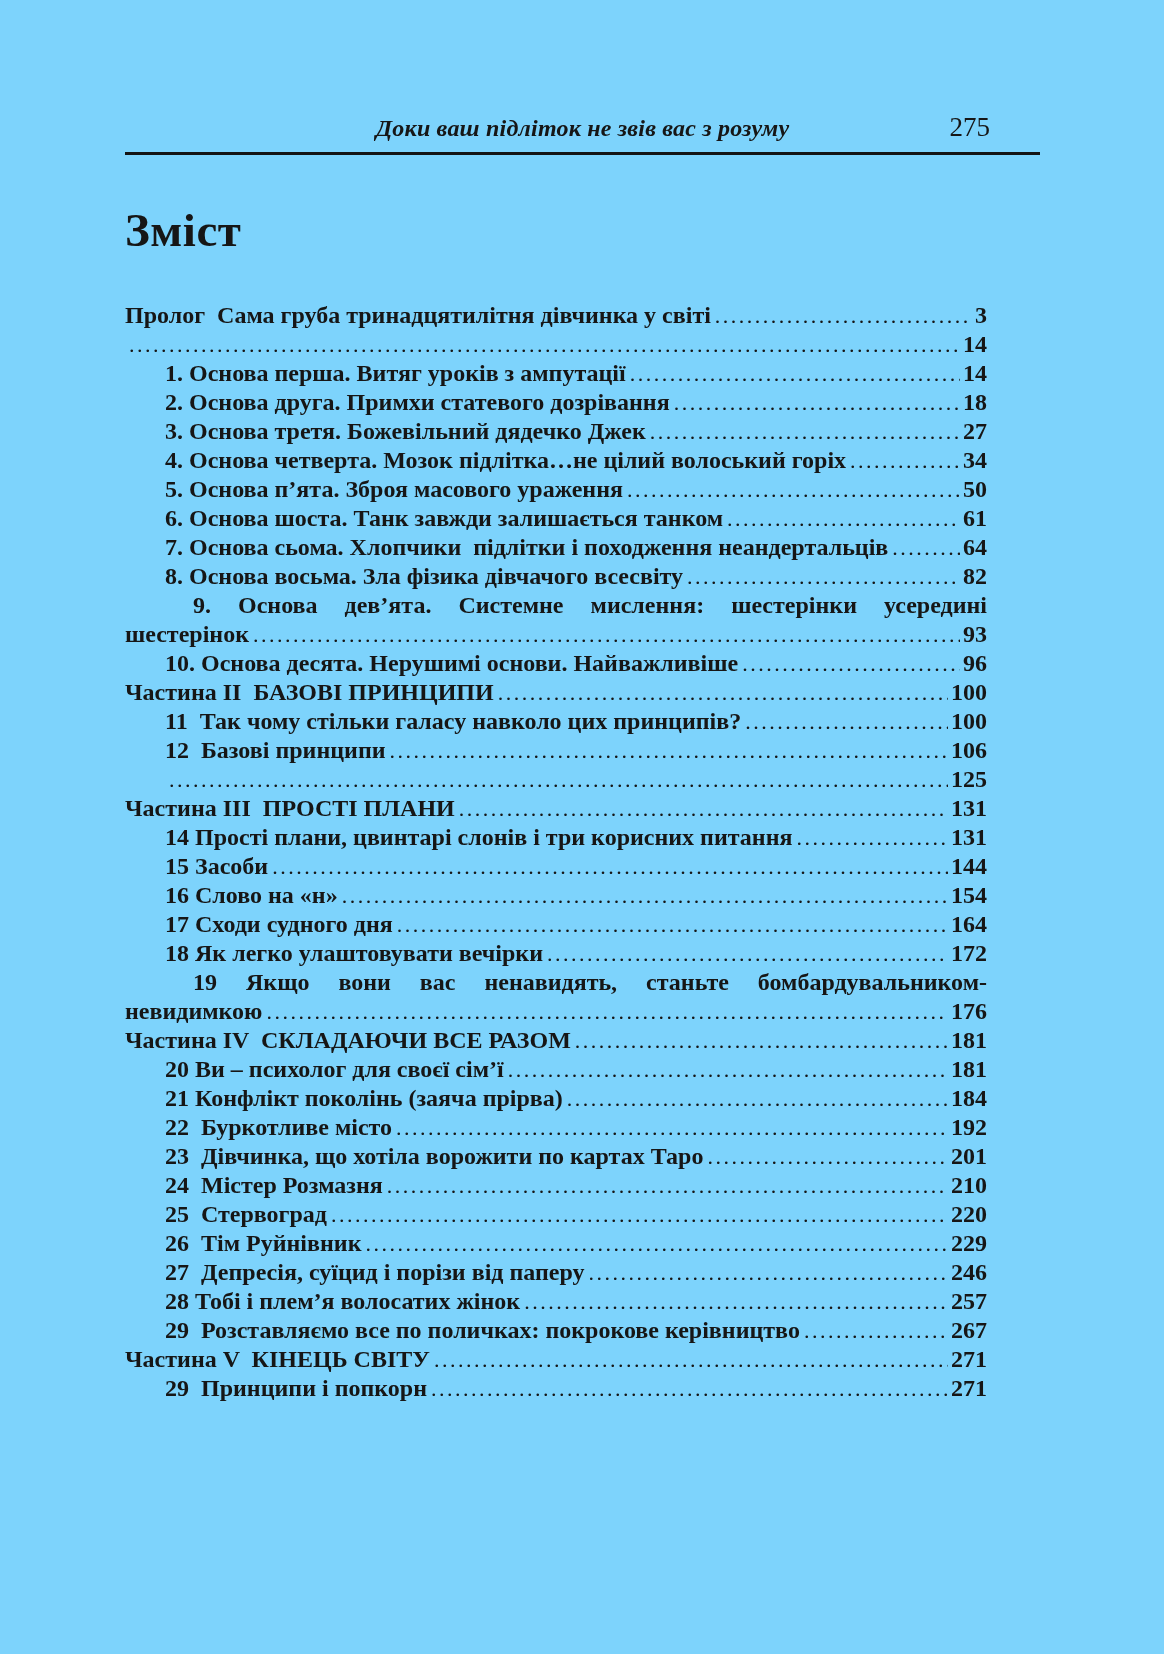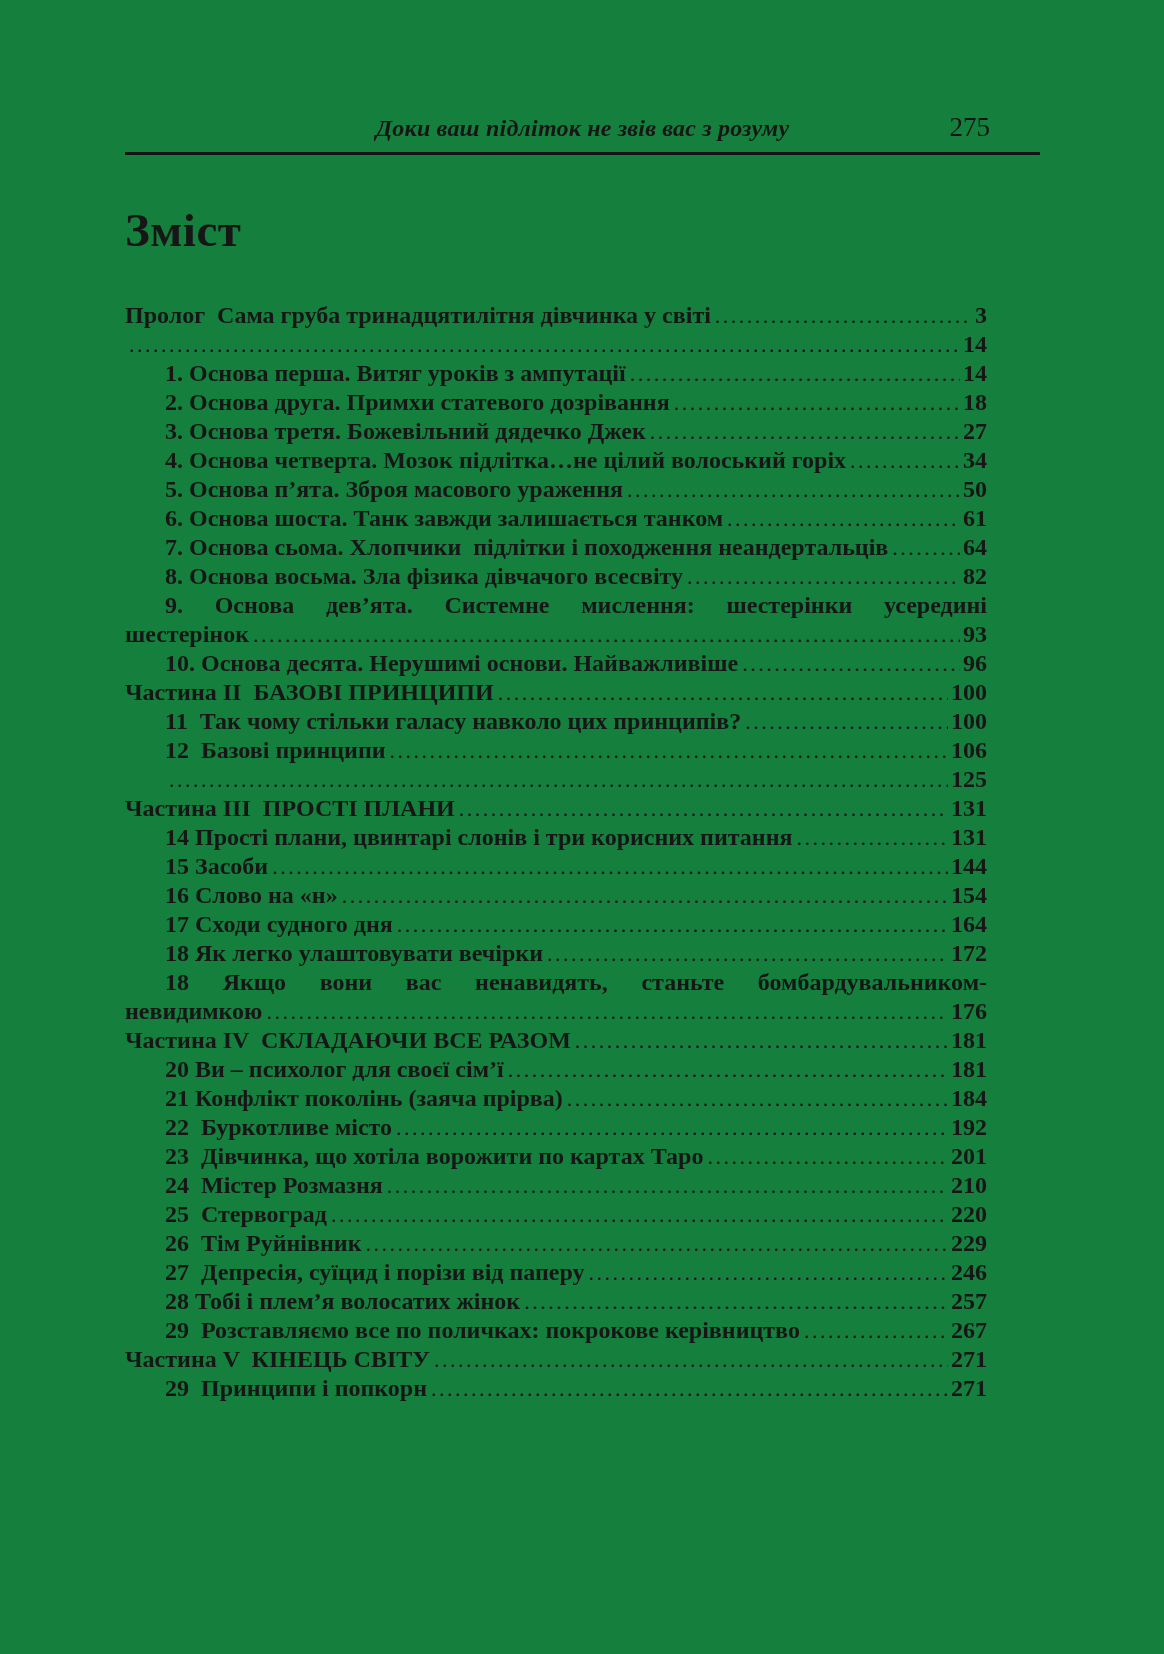--- a/index.html
+++ b/index.html
@@ -5,21 +5,21 @@
   html, body {
     margin: 0;
     padding: 0;
     background: #ffffff;
   }
   .page {
     position: relative;
     width: 1164px;
     height: 1654px;
     box-sizing: border-box;
-    background: #15803d;
+    background: #7dd3fc;
     color: #161616;
     font-family: "Liberation Serif", "DejaVu Serif", serif;
     padding: 112px 177px 8px 125px;
     overflow: hidden;
   }
   
   .running-header {
     display: flex;
     align-items: baseline;
     margin-right: -53px; 
@@ -77,20 +77,21 @@
   .toc-text {
     white-space: pre;
     flex: 0 1 auto;
   }
   .toc-justify {
     display: block;
     flex: 1 1 auto;
     white-space: normal;
     text-align: justify;
     text-align-last: justify;
+    margin-left: 28px;
   }
   .toc-leader {
     flex: 1 1 auto;
     min-width: 6px;
     overflow: hidden;
     white-space: nowrap;
     margin: 0 3px 0 4px;
     font-weight: 400;
   }
   .toc-leader::after {
@@ -224,21 +225,21 @@
         <span class="toc-text">17 Сходи судного дня</span>
         <span class="toc-leader"></span>
         <span class="toc-page">164</span>
       </div>
       <div class="toc-row indent-1">
         <span class="toc-text">18 Як легко улаштовувати вечірки</span>
         <span class="toc-leader"></span>
         <span class="toc-page">172</span>
       </div>
       <div class="toc-row indent-1">
-        <span class="toc-text toc-justify">18  Якщо  вони  вас  ненавидять,  станьте  бомбардувальником-</span>
+        <span class="toc-text toc-justify">19  Якщо  вони  вас  ненавидять,  станьте  бомбардувальником-</span>
       </div>
       <div class="toc-row indent-0">
         <span class="toc-text">невидимкою</span>
         <span class="toc-leader"></span>
         <span class="toc-page">176</span>
       </div>
       <div class="toc-row indent-0">
         <span class="toc-text">Частина IV  СКЛАДАЮЧИ ВСЕ РАЗОМ</span>
         <span class="toc-leader"></span>
         <span class="toc-page">181</span>

